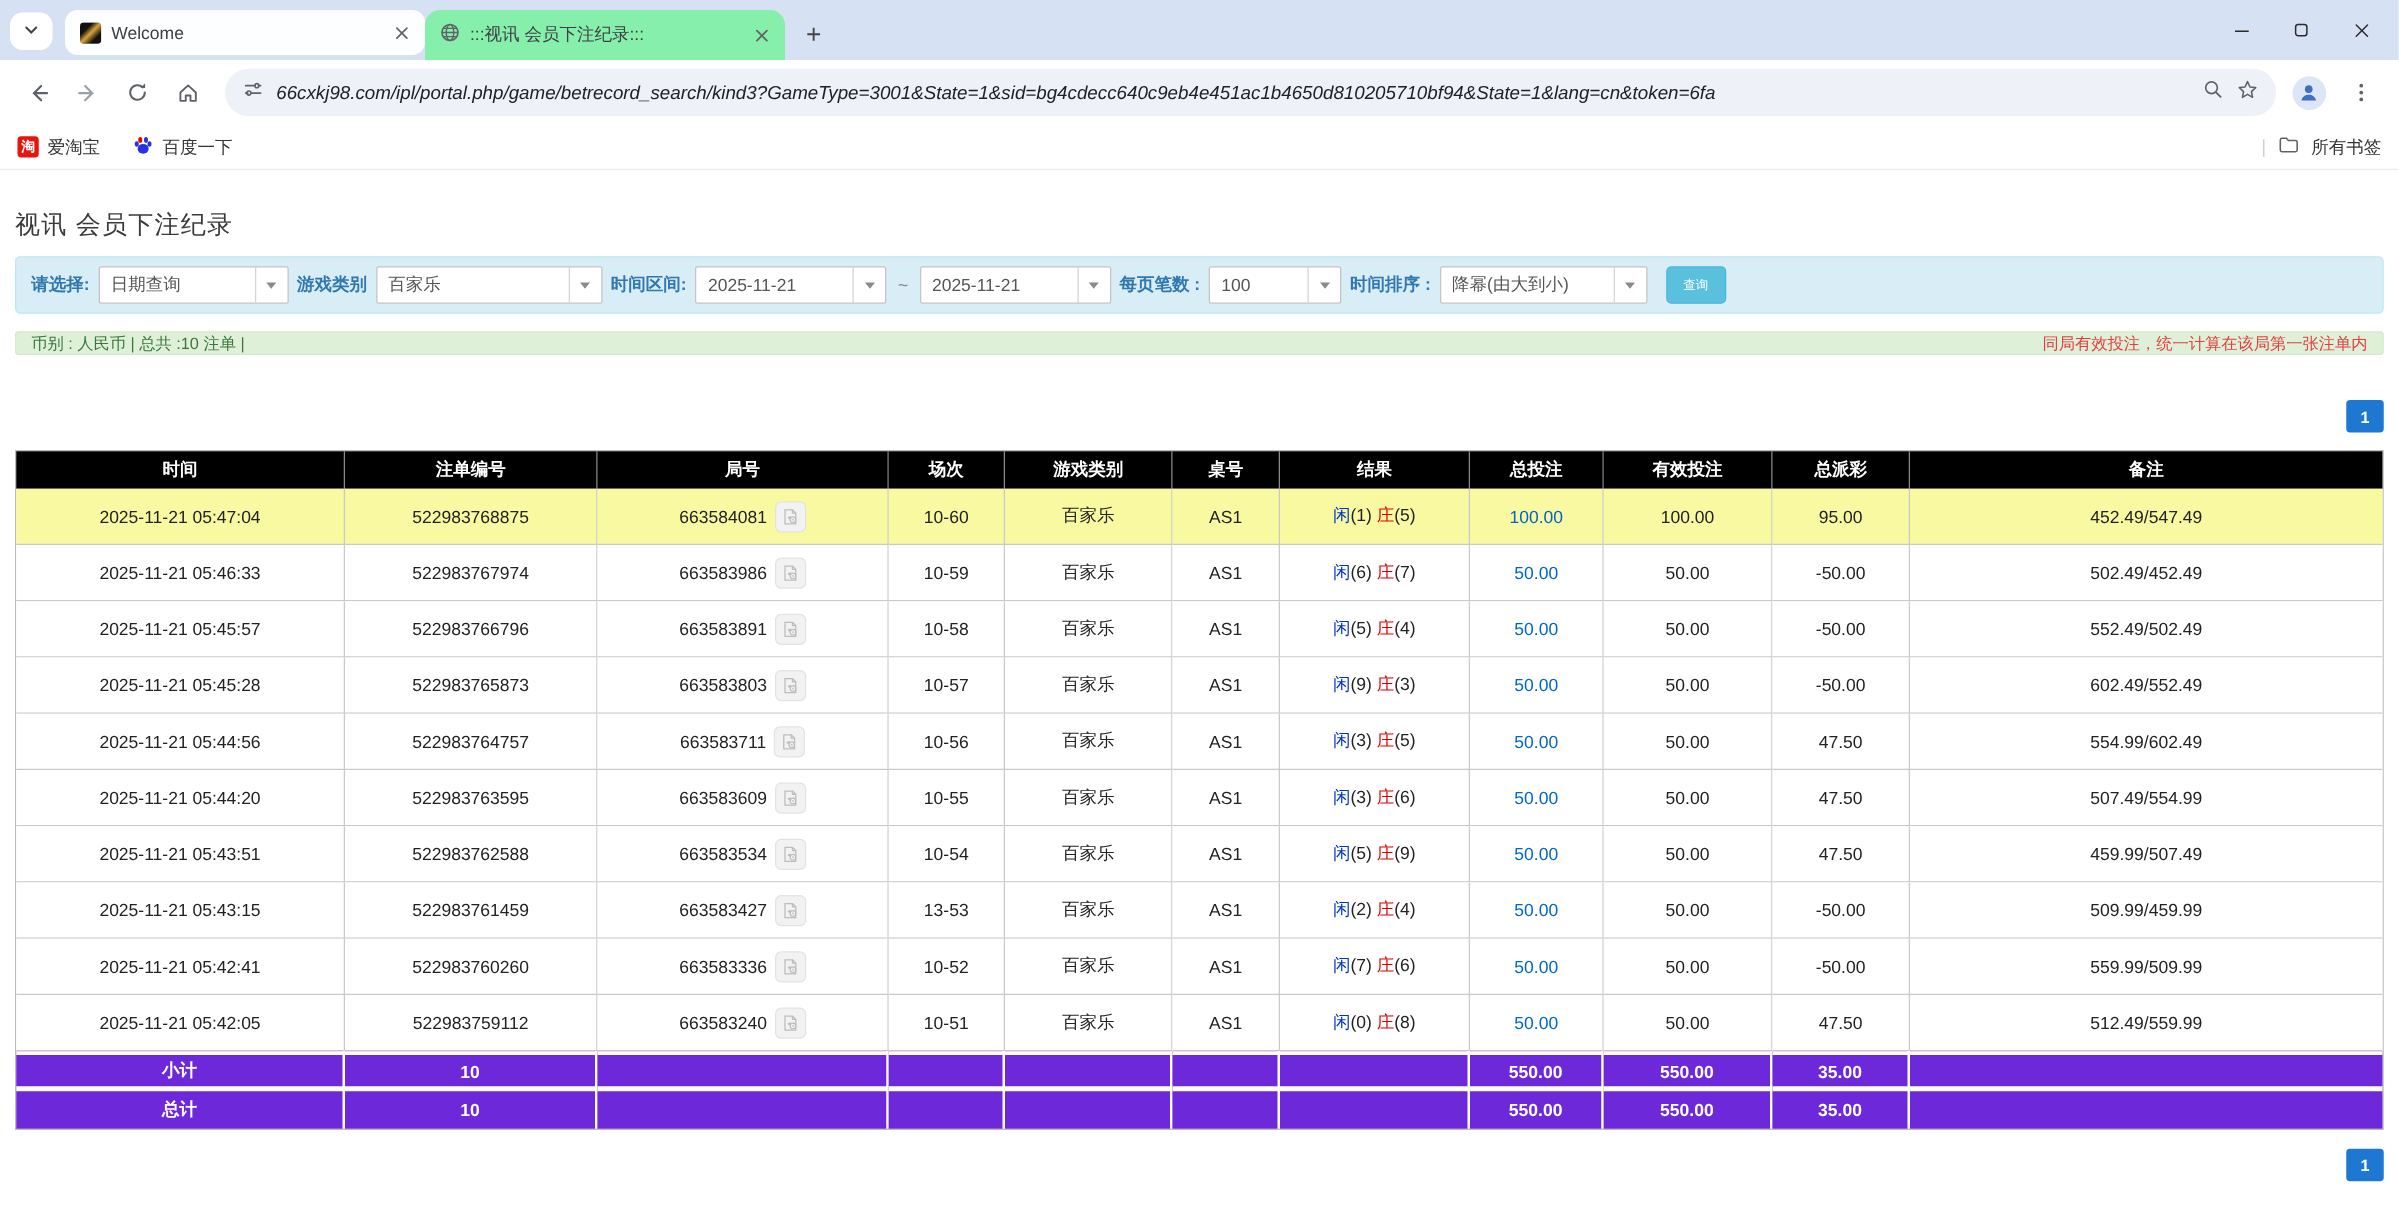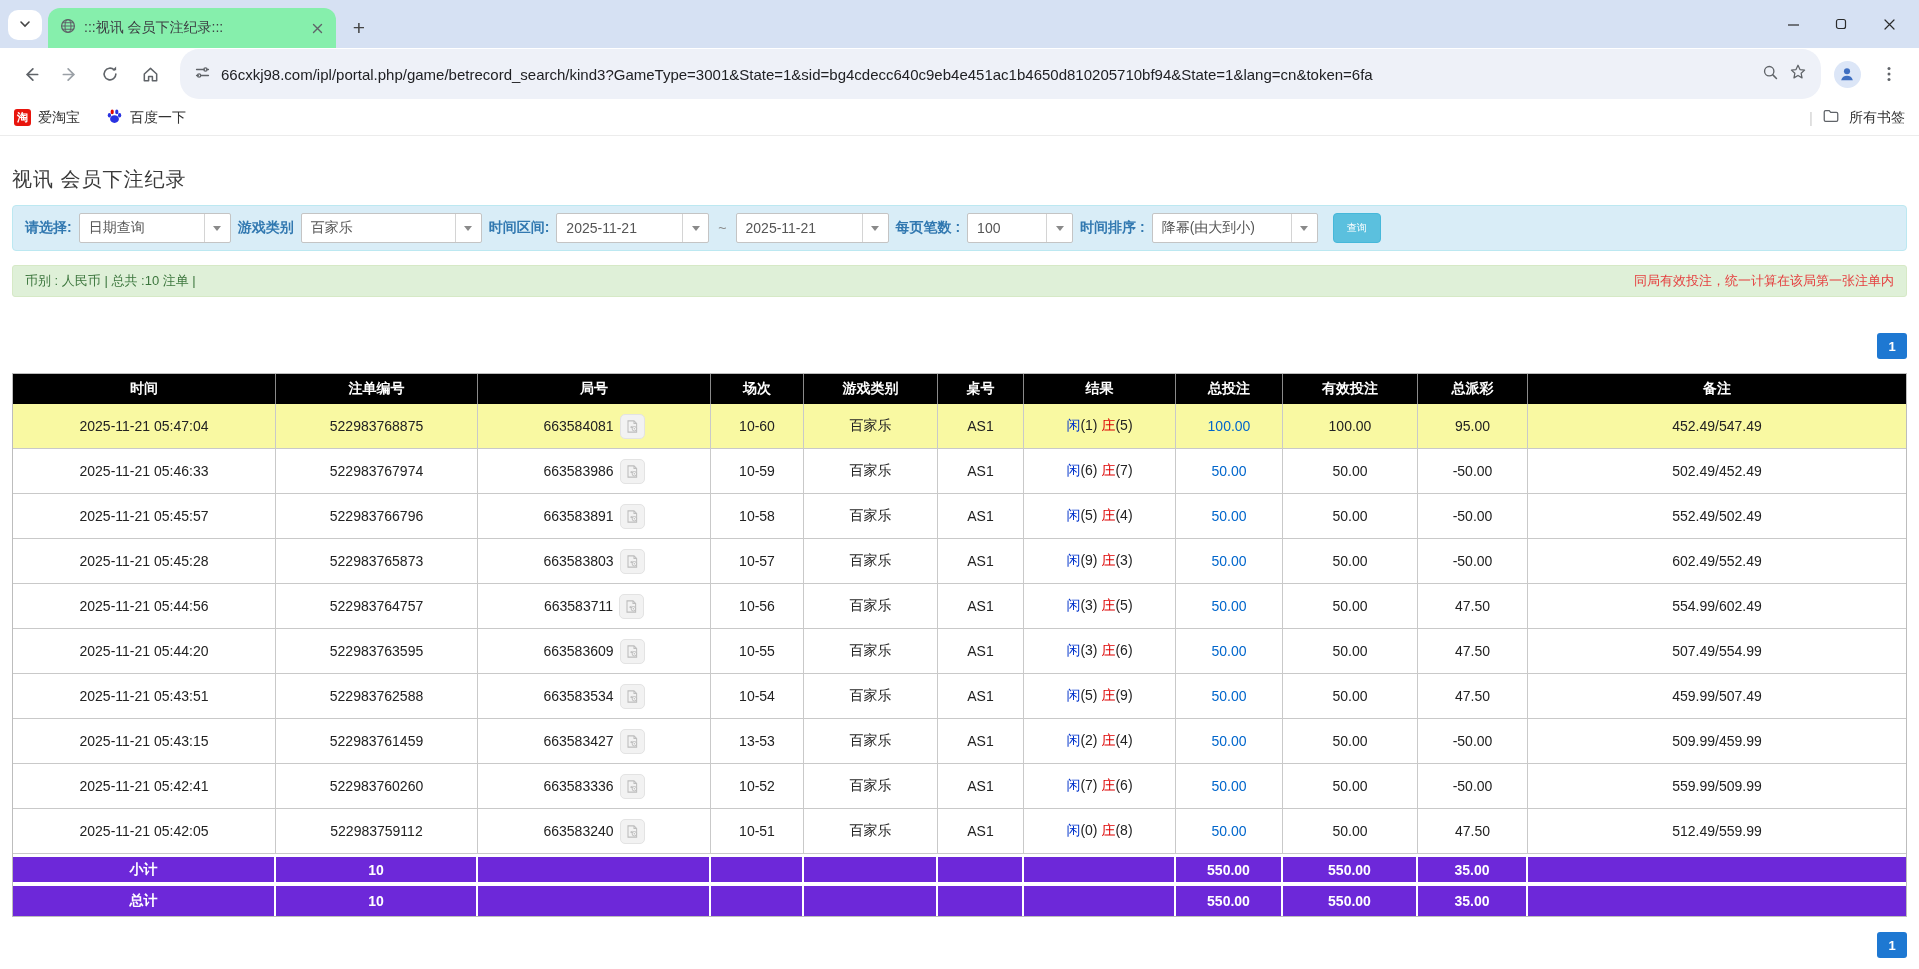--- a/index.html
+++ b/index.html
@@ -20,22 +20,22 @@
     background-image:linear-gradient(135deg,#111 30%,#d9a43a 50%,#111 75%); flex:0 0 17px; }
   .new-tab-btn { width:30px; height:30px; margin-top:12px; margin-left:8px; border:none; background:transparent;
     font-size:21px; color:#444; cursor:pointer; line-height:1; }
   .win-controls { position:absolute; right:10px; top:0; height:48px; display:flex; align-items:center; gap:8px; }
   .win-btn { width:40px; height:34px; display:flex; align-items:center; justify-content:center; background:transparent;
     border:none; color:#2b2b2b; cursor:pointer; }
 
   .toolbar { height:52px; background:#fff; display:flex; align-items:center; padding:0 10px; }
   .nav-btn { width:36px; height:36px; border:none; background:transparent; display:flex; align-items:center;
     justify-content:center; cursor:pointer; margin:0 2px; }
-  .omnibox { flex:1; height:50px; background:#eef1f8; border-radius:19px; margin:0 10px; display:flex;
-    align-items:center; padding:0 14px; gap:10px; min-width:0; }
+  .omnibox { flex:1; height:38px; background:#eef1f8; border-radius:19px; margin:0 10px; display:flex;
+    align-items:center; padding:0 14px; gap:10px; min-width:0;font-style:italic; }
   .omni-url { flex:1; font-size:15px; color:#202124; white-space:nowrap; overflow:hidden; }
   .right-tools { display:flex; align-items:center; gap:10px; margin-right:4px; }
   .tool-btn { width:32px; height:32px; border:none; background:transparent; display:flex; align-items:center;
     justify-content:center; cursor:pointer; }
   .avatar { width:27px; height:27px; border-radius:50%; background:#dce6f7; display:flex; align-items:center; justify-content:center; }
 
   .bookmarksbar { height:36px; background:#fff; display:flex; align-items:center; padding:0 14px; gap:26px;
     border-bottom:1px solid #ececec; font-size:14px; color:#333; }
   .bm-item { display:flex; align-items:center; gap:7px; cursor:pointer; }
   .bm-tb-icon { width:17px; height:17px; background:#e8150d; border-radius:3px; color:#fff; font-size:11px;
@@ -52,21 +52,21 @@
   .f-label { color:#3178b0; font-weight:bold; white-space:nowrap; }
   .tilde { color:#888; padding:0 2px; }
   .sel { background:#fff; border:1px solid #c4c4c4; height:30px; display:flex; align-items:center; border-radius:2px; }
   .sel .val { padding:0 9px; flex:1; color:#555; white-space:nowrap; overflow:hidden; }
   .sel .arr { width:26px; height:100%; border-left:1px solid #d4d4d4; display:flex; align-items:center; justify-content:center; }
   .tri { width:0; height:0; border-left:4px solid transparent; border-right:4px solid transparent; border-top:5px solid #8a8a8a; }
   .w-sel1{width:152px}.w-sel2{width:181px}.w-date{width:153px}.w-pp{width:106px}.w-sort{width:166px}
   .query-btn { margin-left:8px; background:#5bc0de; border:1px solid #46b8da; color:#fff; font-size:10px;
     height:30px; padding:0 13px; border-radius:4px; cursor:pointer; }
 
-  .info-bar { margin-top:14px; background:#dff0d8; border:1px solid #d6e9c6; border-radius:3px; height:32px;
+  .info-bar { margin-top:14px; background:#dff0d8; border:1px solid #d6e9c6; border-radius:3px; height:19px;
     display:flex; align-items:center; justify-content:space-between; padding:0 12px; font-size:13px; }
   .info-left { color:#3c763d; }
   .info-right { color:#e53e3e; }
 
   .pager { display:flex; justify-content:flex-end; }
   .pager.top { margin-top:36px; }
   .pager.bottom { margin-top:15px; }
   .page-btn { width:30px; height:26px; background:#1e78d2; color:#fff; border:none; border-radius:3px;
     font-size:13px; font-weight:bold; cursor:pointer; }
 
@@ -98,20 +98,29 @@
 
 <div>
   <div class="tabstrip">
     <button class="tab-search-btn">
       <span>
         <svg width="12" height="12" viewBox="0 0 12 12">
             <path d="M2 4l4 4 4-4" stroke="#444" stroke-width="1.6" fill="none" stroke-linecap="round"></path>
           </svg>
       </span>
     </button>
+    <div class="tab inactive">
+      <span class="fav-welcome"></span>
+      <span class="tab-title">Welcome</span>
+      <span class="tab-close">
+        <svg width="11" height="11" viewBox="0 0 11 11">
+            <path d="M1.5 1.5l8 8M9.5 1.5l-8 8" stroke="#5f6368" stroke-width="1.4" stroke-linecap="round"></path>
+          </svg>
+      </span>
+    </div>
     <div class="tab active">
       <span>
         <svg width="16" height="16" viewBox="0 0 16 16">
             <circle cx="8" cy="8" r="6.4" fill="none" stroke="#5f6368" stroke-width="1.3"></circle>
             <ellipse cx="8" cy="8" rx="3" ry="6.4" fill="none" stroke="#5f6368" stroke-width="1.1"></ellipse>
             <path d="M1.8 8h12.4M2.7 4.7h10.6M2.7 11.3h10.6" stroke="#5f6368" stroke-width="1.1" fill="none"></path>
           </svg>
       </span>
       <span class="tab-title">:::视讯 会员下注纪录:::</span>
       <span class="tab-close">

